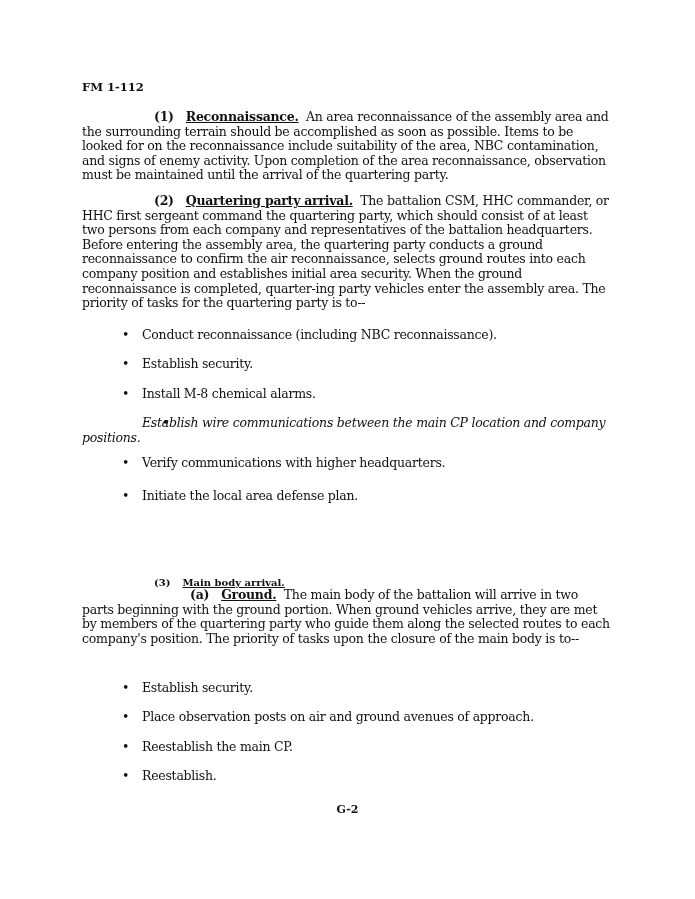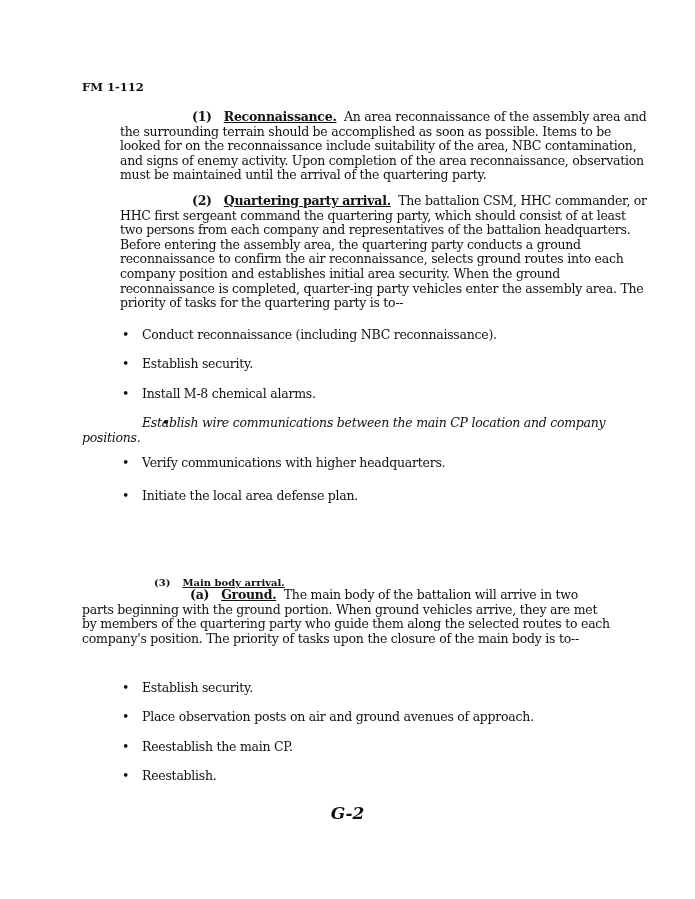--- a/index.html
+++ b/index.html
@@ -2,31 +2,31 @@
 <html><head>
 <meta charset="utf-8">
 <style>
   html, body { margin: 0; padding: 0; background: #ffffff; }
   body { width: 695px; height: 899px; position: relative; overflow: hidden;
          font-family: "DejaVu Serif", "Liberation Serif", serif; color: #111; }
   .page { position: absolute; left: 0; top: 0; width: 552px; height: 899px; }
   .hdr { position: absolute; left: 82px; top: 80px; font-weight: bold; font-size: 11.5px; }
   .para { position: absolute; left: 82px; width: 530px; font-size: 12.5px; line-height: 14.6px;
           letter-spacing: -0.25px; }
-  .ind1 { text-indent: 72px; margin-left: 38px; }
+  .ind1 { text-indent: 72px; }
   .ind2 { text-indent: 108px; }
   .num { font-weight: bold; margin-right: 12px; }
   .ttl { font-weight: bold; text-decoration: underline; }
   .bul { position: absolute; left: 122px; width: 490px; font-size: 12.5px; line-height: 14.6px;
          letter-spacing: -0.25px; }
   .bul .dot { display: inline-block; width: 20px; }
   .bul.wrap { left: 82px; width: 530px; text-indent: 40px; }
   .sub { position: absolute; left: 154px; font-size: 10px; }
   .footer { position: absolute; left: 0; width: 695px; top: 803px; text-align: center;
-            font-weight: bold; font-size: 17px; font-style: italic; }
+            font-weight: bold; font-size: 11px; }
 </style>
 </head>
 <body>
 
 <div class="page">
 
   <div class="hdr">FM 1-112</div>
 
   <div class="para ind1" style="top:110px;">
     <span class="num">(1)</span><span class="ttl">Reconnaissance.</span>&nbsp; <span>An area reconnaissance of the assembly area and the surrounding terrain should be accomplished as soon as possible.  Items to be looked for on the reconnaissance include suitability of the area, NBC contamination, and signs of enemy activity.  Upon completion of the area reconnaissance, observation must be maintained until the arrival of the quartering party.</span>

